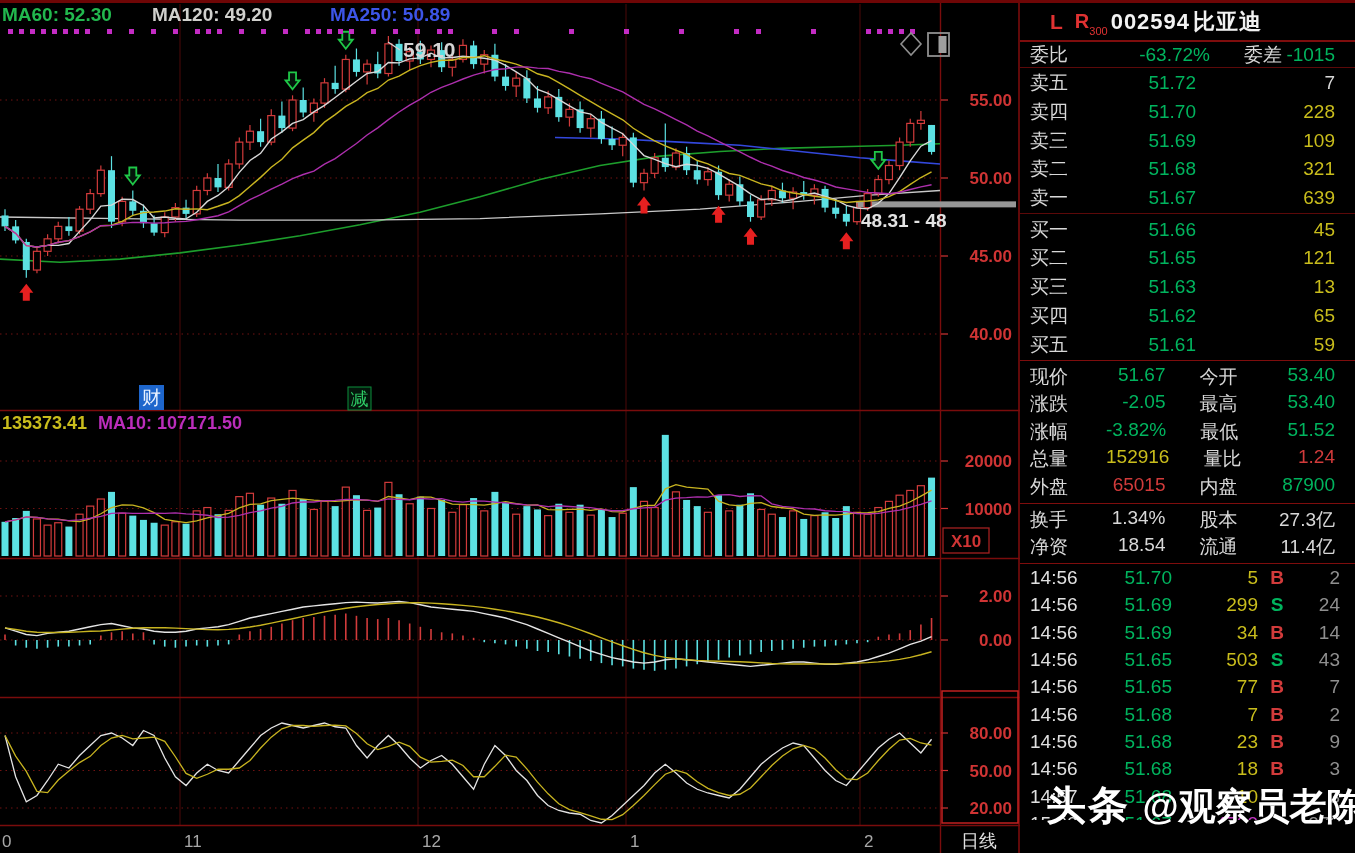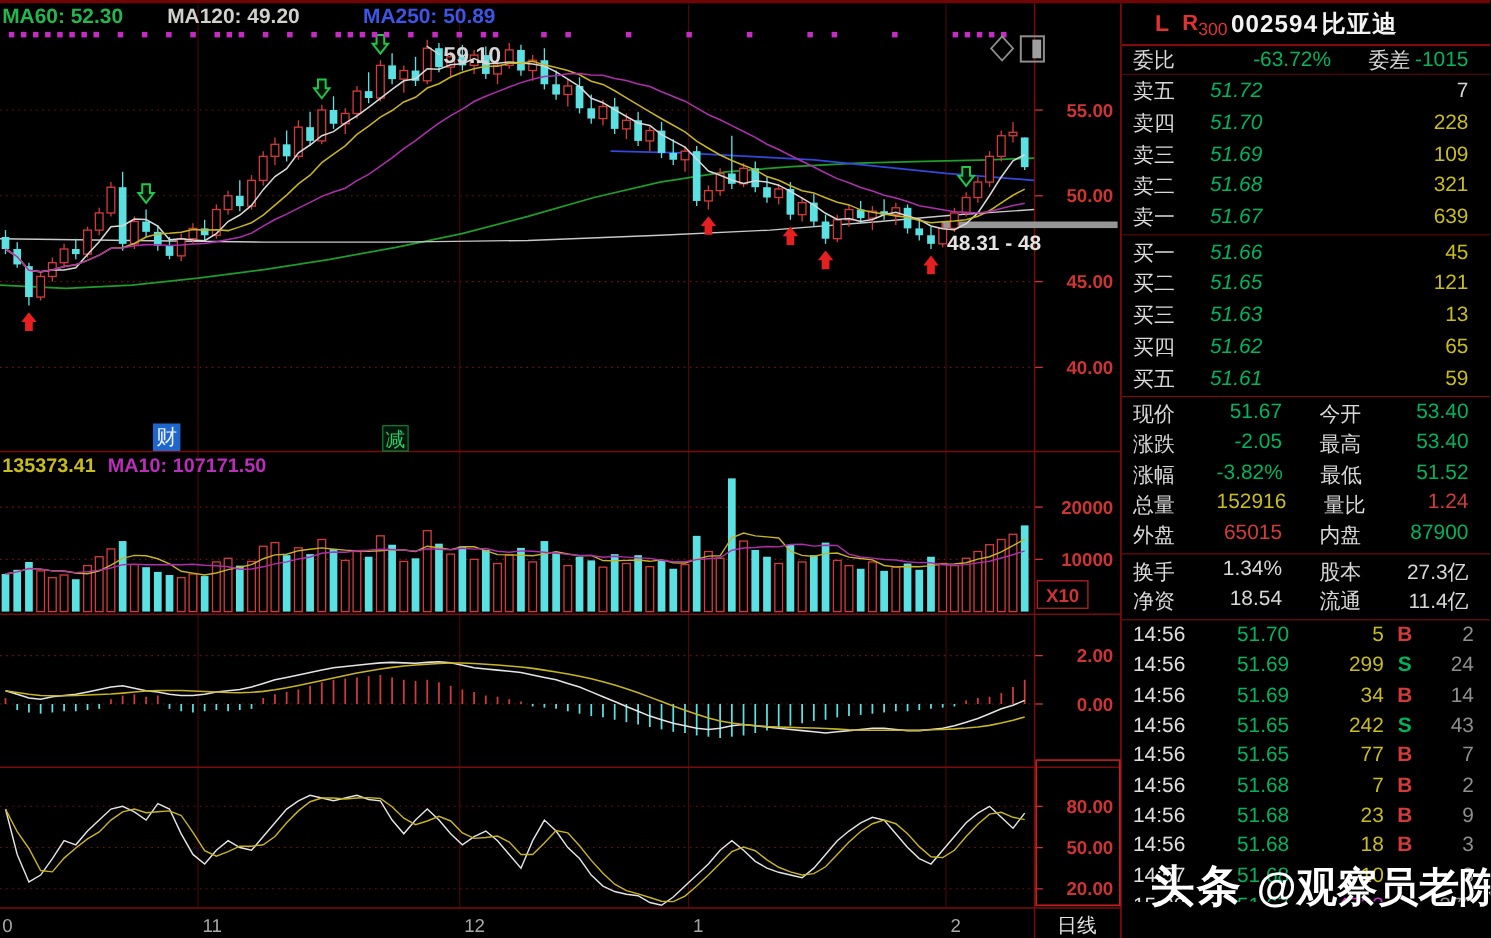--- a/index.html
+++ b/index.html
@@ -8,33 +8,33 @@
   .topline{position:absolute;left:0;top:0;width:1355px;height:3px;background:#6e0606;z-index:3;}
   svg text{font-family:"Liberation Sans",sans-serif;}
   .lg{font-size:19px;font-weight:600;}
   .ann{font-size:21px;font-weight:600;}
   
   .panel{position:absolute;left:1020px;top:3px;width:335px;height:850px;color:#d8d8d8;
          font-size:19px;background:#000;z-index:2;}
   .p-header{height:37px;display:flex;align-items:center;padding-left:30px;border-bottom:2px solid #7e0d0d;}
   .flagL{color:#e03232;font-weight:700;font-size:21px;}
   .flagR{color:#e03232;font-weight:700;font-size:20px;margin-left:12px;}
-  .flagSub{color:#e03232;font-size:16px;align-self:flex-end;margin-bottom:3px;}
+  .flagSub{color:#e03232;font-size:11px;align-self:flex-end;margin-bottom:3px;}
   .title{color:#f2f2f2;font-size:22px;font-weight:700;margin-left:3px;letter-spacing:1px;}
   .wb-row{height:25px;display:flex;align-items:center;padding:0 20px 0 10px;border-bottom:1px solid #5c0909;}
   .wb-lbl{width:74px;color:#d8d8d8;}
   .wb-val1{width:106px;text-align:right;}
   .wb-lbl2{margin-left:34px;color:#d8d8d8;}
   .wb-val2{flex:1;text-align:right;}
   .ob-block{padding:1px 0;}
   .ob-sell{border-bottom:1px solid #5c0909;}
   .ob-buy{border-bottom:1px solid #7e0d0d;}
   .ob-row{height:28.7px;display:flex;align-items:center;padding:0 20px 0 10px;}
   .ob-lbl{width:70px;color:#d8d8d8;}
-  .ob-price{width:96px;font-style:italic;}
+  .ob-price{width:96px;text-align:right;}
   .ob-vol{flex:1;text-align:right;}
   .st-block{border-bottom:1px solid #7e0d0d;padding:2px 0;}
   .st-row{height:27.6px;display:flex;align-items:center;padding:0 20px 0 10px;gap:20px;}
   .st-half{display:flex;flex:1;}
   .st-half+.st-half{margin-left:14px;}
   .st-lbl{width:76px;color:#d8d8d8;white-space:nowrap;}
   .st-val{flex:1;text-align:right;white-space:nowrap;}
   .ticks{overflow:hidden;height:256px;}
   .tk-row{height:27.4px;display:flex;align-items:center;padding:0 15px 0 10px;}
   .tk-time{width:62px;color:#e0e0e0;}
@@ -713,21 +713,21 @@
         <div class="tk-row">
           <span class="tk-time">14:56</span>
           <span class="tk-price c-green">51.69</span>
           <span class="tk-vol c-yellow">34</span>
           <span class="tk-side c-red">B</span>
           <span class="tk-cnt">14</span>
         </div>
         <div class="tk-row">
           <span class="tk-time">14:56</span>
           <span class="tk-price c-green">51.65</span>
-          <span class="tk-vol c-yellow">242</span>
+          <span class="tk-vol c-yellow">503</span>
           <span class="tk-side c-green">S</span>
           <span class="tk-cnt">43</span>
         </div>
         <div class="tk-row">
           <span class="tk-time">14:56</span>
           <span class="tk-price c-green">51.65</span>
           <span class="tk-vol c-yellow">77</span>
           <span class="tk-side c-red">B</span>
           <span class="tk-cnt">7</span>
         </div>

